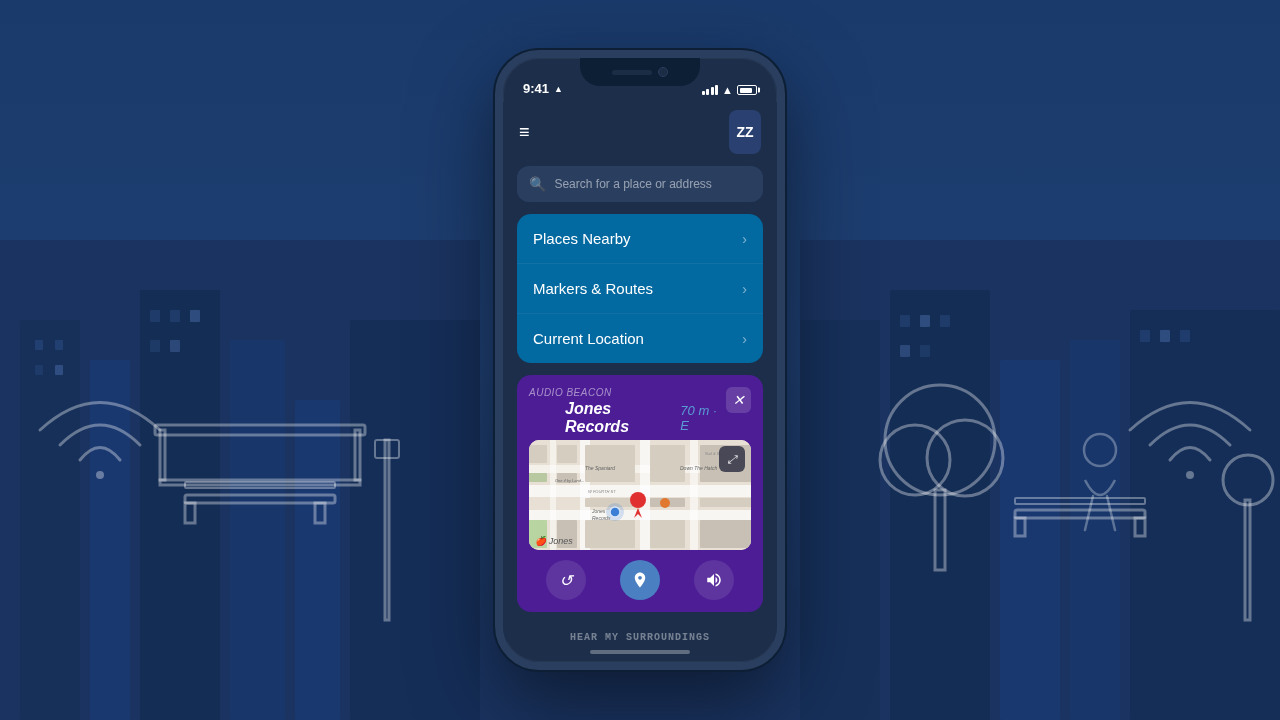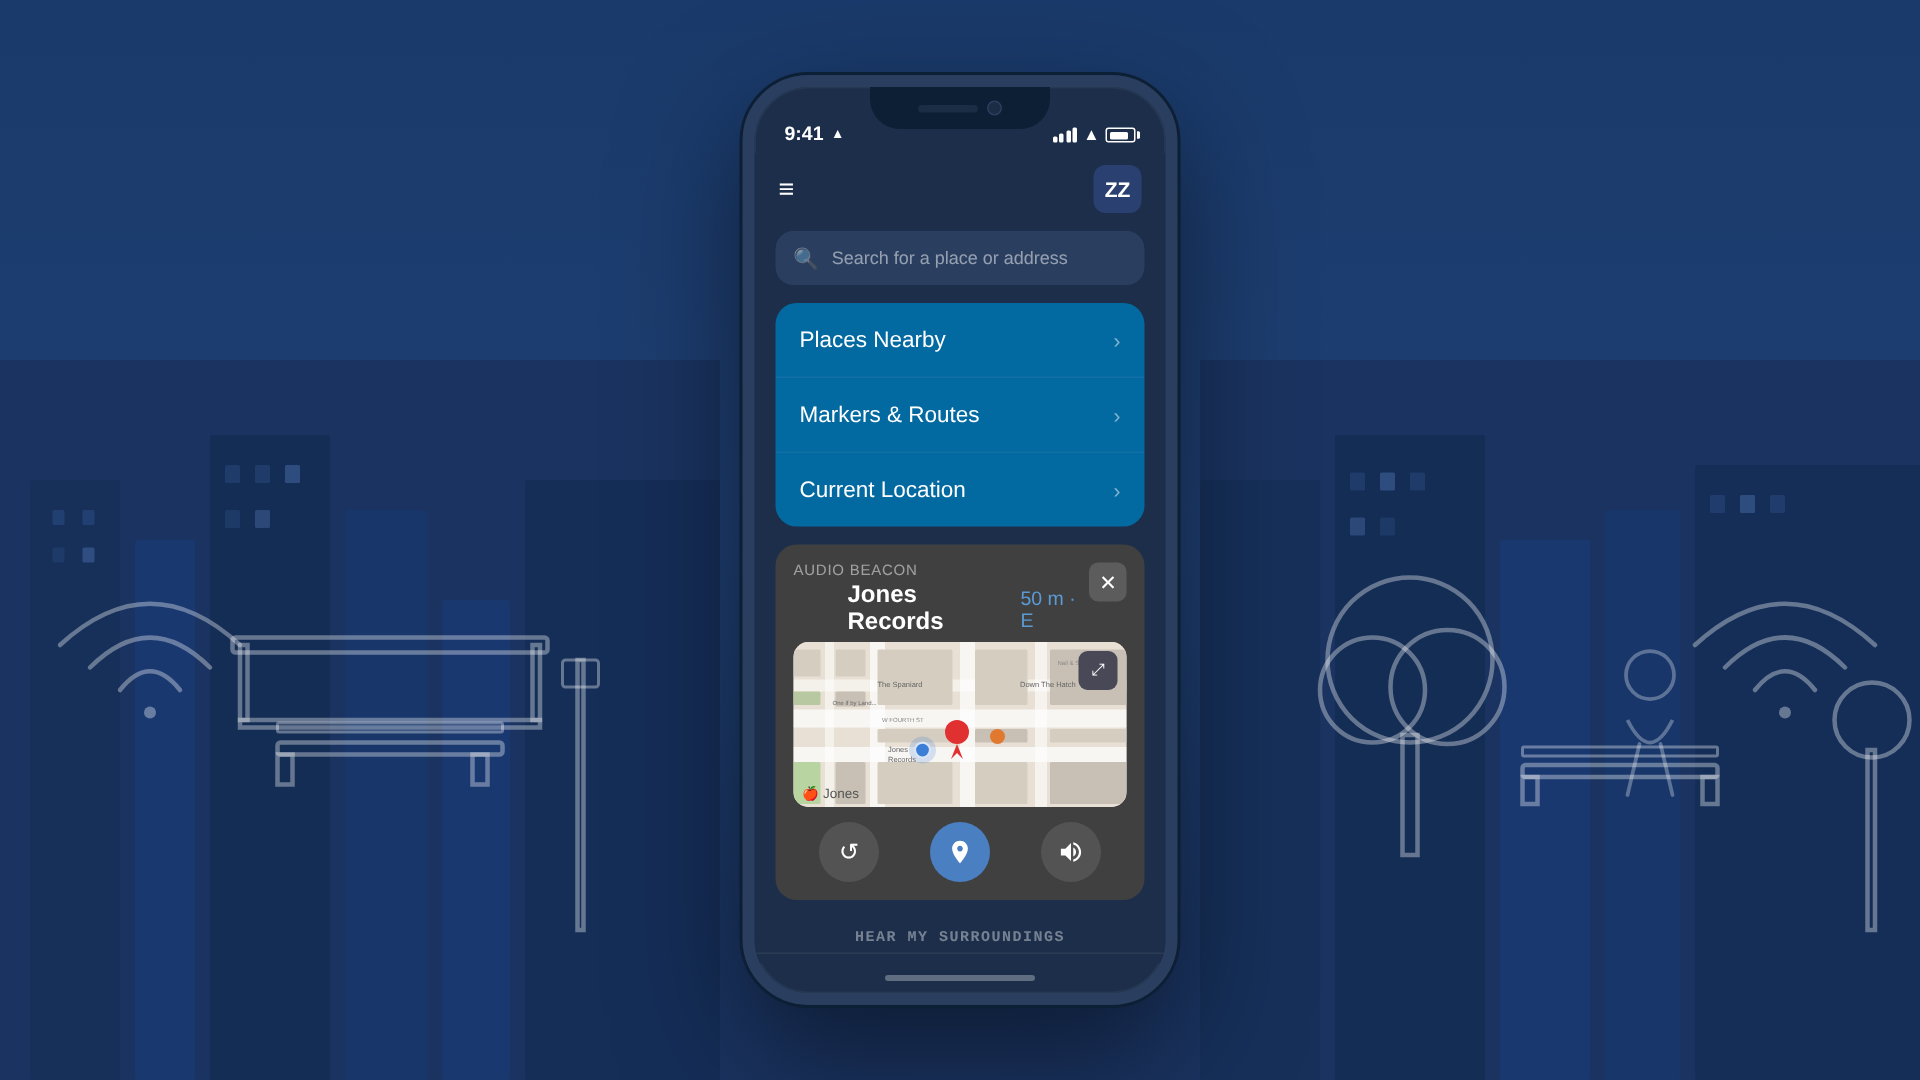--- a/index.html
+++ b/index.html
@@ -158,21 +158,21 @@
       padding: 8px 16px;
       flex-shrink: 0;
     }
     .menu-icon {
       color: white;
       font-size: 18px;
       cursor: pointer;
     }
     .app-logo {
       width: 32px;
-      height: 32px;
+      height: 44px;
       background: #2a4070;
       border-radius: 8px;
       display: flex;
       align-items: center;
       justify-content: center;
       color: white;
       font-size: 14px;
       font-weight: bold;
     }
 
@@ -217,24 +217,25 @@
     }
     .menu-item:last-child { border-bottom: none; text-align: center; }
     .chevron {
       color: rgba(255,255,255,0.5);
       font-size: 14px;
     }
 
     
     .beacon-card {
       margin: 12px 14px;
-      background: #404040;
+      background: #4c1d95;
       border-radius: 14px;
       overflow: hidden;
       flex-shrink: 0;
+      font-style: italic;
     }
     .beacon-header {
       display: flex;
       align-items: flex-start;
       justify-content: space-between;
       padding: 12px 12px 4px;
     }
     .beacon-label {
       font-size: 10px;
       color: rgba(255,255,255,0.5);
@@ -555,21 +556,21 @@
           <span class="chevron">›</span>
         </div>
       </div>
 
       <div class="beacon-card">
         <div class="beacon-header">
           <div>
             <div class="beacon-label">Audio Beacon</div>
             <div style="display:flex; align-items:center; gap:8px;margin-left:36px;">
               <span class="beacon-title">Jones Records</span>
-              <span class="beacon-distance">50 m · E</span>
+              <span class="beacon-distance">70 m · E</span>
             </div>
           </div>
           <div class="beacon-close">✕</div>
         </div>
 
         <div class="map-container">
           <svg class="map-svg" viewBox="0 0 240 110" preserveAspectRatio="xMidYMid slice">
 
             <rect width="240" height="110" fill="#e8e0d5"></rect>
 

